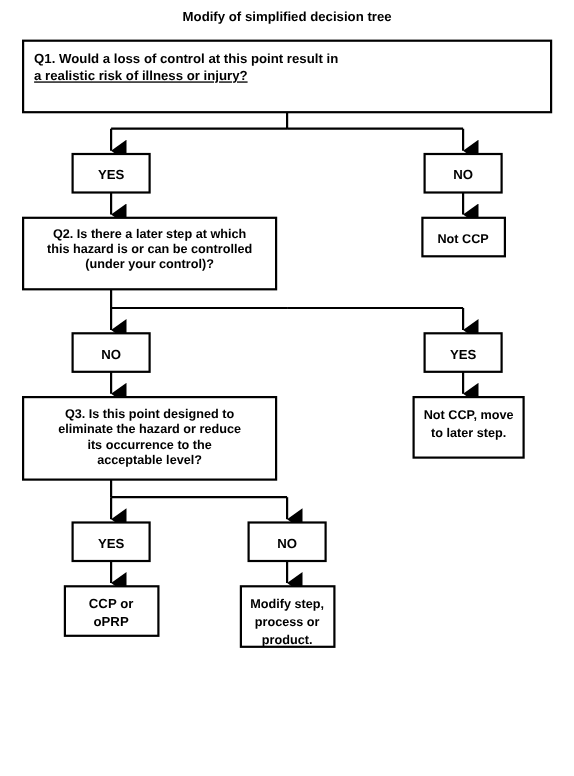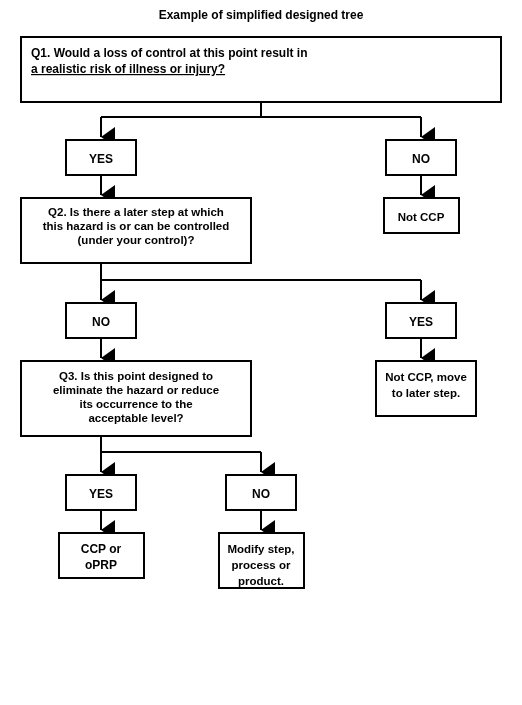--- a/index.html
+++ b/index.html
@@ -18,21 +18,21 @@
     }
     .diagram {
       position: relative;
       width: 500px;
       margin: 0 auto;
     }
   </style>
 </head>
 <body>
 
-<div class="page-title">Example of simplified designed tree</div>
+<div class="page-title">Modify of simplified decision tree</div>
 
 <div class="diagram">
   <svg width="500" height="680" xmlns="http://www.w3.org/2000/svg" style="display:block;">
     <defs>
       <marker id="arrowDown" markerWidth="10" markerHeight="7" refX="5" refY="7" orient="auto">
         <polygon points="0 0, 10 0, 5 7" fill="#000"></polygon>
       </marker>
       <marker id="arrowRight" markerWidth="10" markerHeight="7" refX="0" refY="3.5" orient="auto">
         <polygon points="0 0, 10 3.5, 0 7" fill="#000"></polygon>
       </marker>

